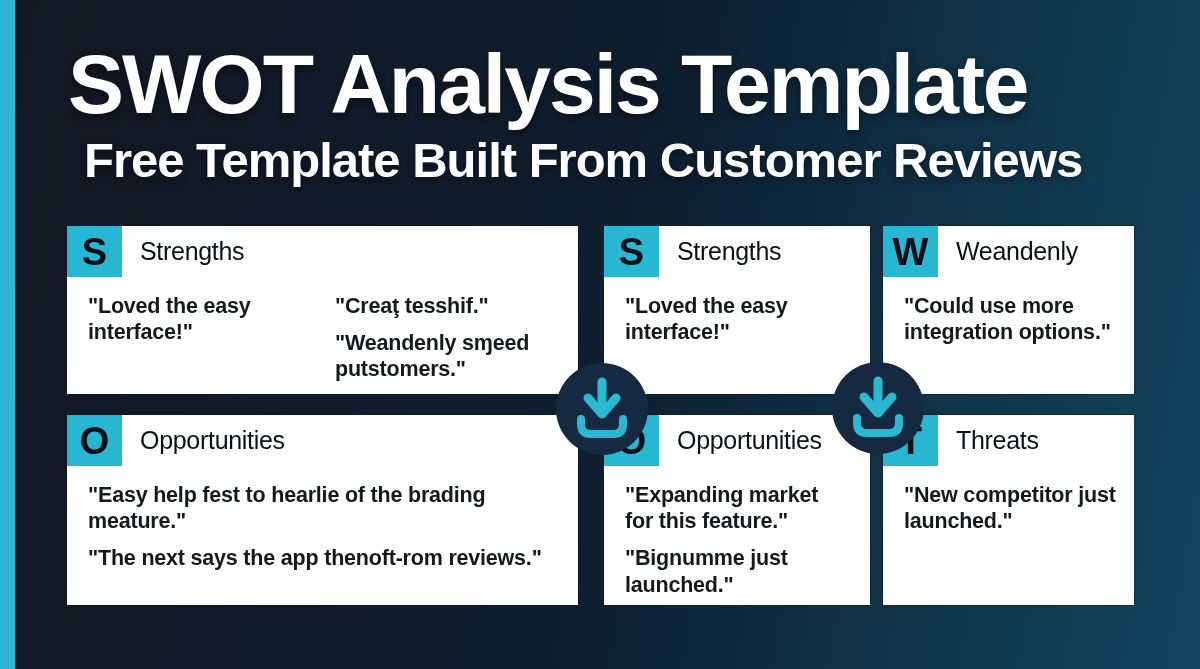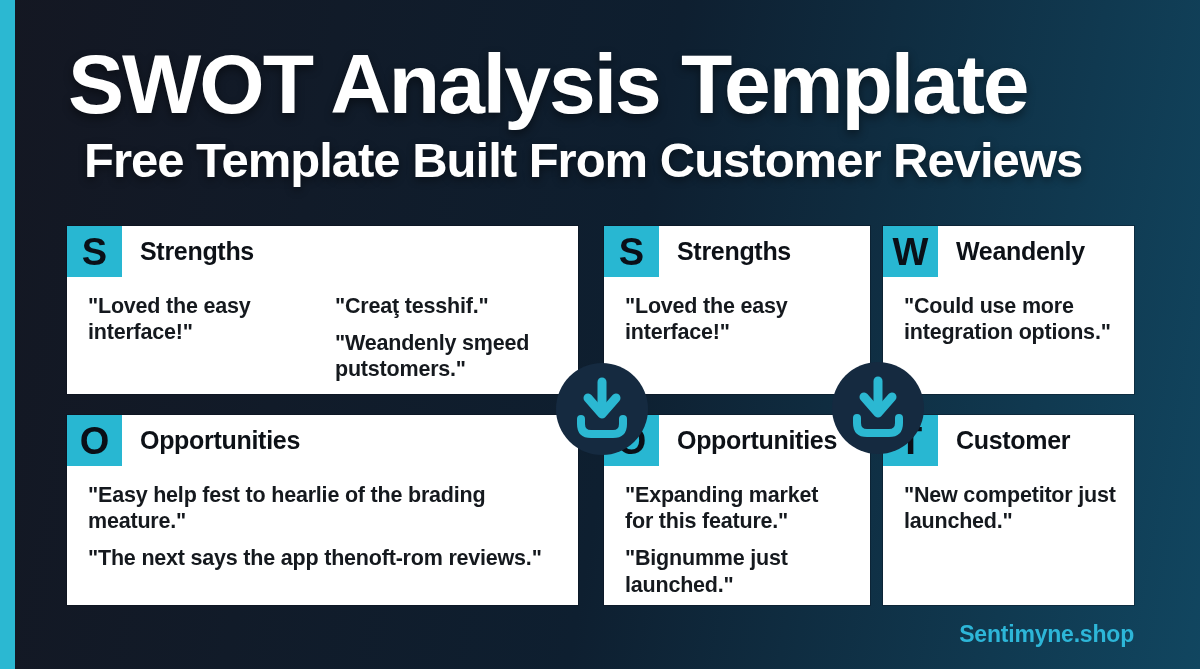--- a/index.html
+++ b/index.html
@@ -53,21 +53,21 @@
     width: 55px; height: 51px;
     background: #28b7d2;
     display: flex; align-items: center; justify-content: center;
     flex: 0 0 auto;
   }
   .badge-letter {
     font-size: 38px; font-weight: 700; color: #0a0f17; line-height: 1;
   }
   .card-title {
     margin: 0 0 0 18px;
-    font-size: 25px; font-weight: 700; color: #0d1117;
+    font-size: 25px; font-weight: 400; color: #0d1117;
     letter-spacing: -0.3px;
     white-space: nowrap;
   }
   .card-body { padding: 16px 0 0 21px; }
   .cols { display: flex; }
   .quote {
     margin: 0 0 11px 0;
     font-size: 21.5px;
     font-weight: 700;
     color: #15191e;
@@ -184,35 +184,34 @@
       <p class="quote w-mid">"Expanding market for this feature."</p>
       <p class="quote w-mid">"Bignumme just launched."</p>
     </div>
   </section>
 
   <section class="card card-t">
     <div class="card-head">
       <div class="badge">
         <span class="badge-letter">T</span>
       </div>
-      <h3 class="card-title">Customer</h3>
+      <h3 class="card-title">Threats</h3>
     </div>
     <div class="card-body">
       <p class="quote w-narrow">"New competitor just launched."</p>
     </div>
   </section>
 
   <svg class="dl-icon dl-1" viewBox="0 0 92 92" xmlns="http://www.w3.org/2000/svg">
     <circle cx="46" cy="46" r="46" fill="#152a40"></circle>
     <path d="M46 19 V46" fill="none" stroke="#2bb8d2" stroke-width="9" stroke-linecap="round"></path>
     <path d="M32 35 L46 51 L60 35" fill="none" stroke="#2bb8d2" stroke-width="9" stroke-linecap="round" stroke-linejoin="round"></path>
     <path d="M25 56 v5 q0 10 10 10 h22 q10 0 10 -10 v-5" fill="none" stroke="#2bb8d2" stroke-width="8" stroke-linecap="round"></path>
   </svg>
   <svg class="dl-icon dl-2" viewBox="0 0 92 92" xmlns="http://www.w3.org/2000/svg">
     <circle cx="46" cy="46" r="46" fill="#152a40"></circle>
     <path d="M46 19 V46" fill="none" stroke="#2bb8d2" stroke-width="9" stroke-linecap="round"></path>
     <path d="M32 35 L46 51 L60 35" fill="none" stroke="#2bb8d2" stroke-width="9" stroke-linecap="round" stroke-linejoin="round"></path>
     <path d="M25 56 v5 q0 10 10 10 h22 q10 0 10 -10 v-5" fill="none" stroke="#2bb8d2" stroke-width="8" stroke-linecap="round"></path>
   </svg>
 
-  <div class="footer-brand">Sentimyne.shop</div>
 
 </div>
 
 </body></html>

